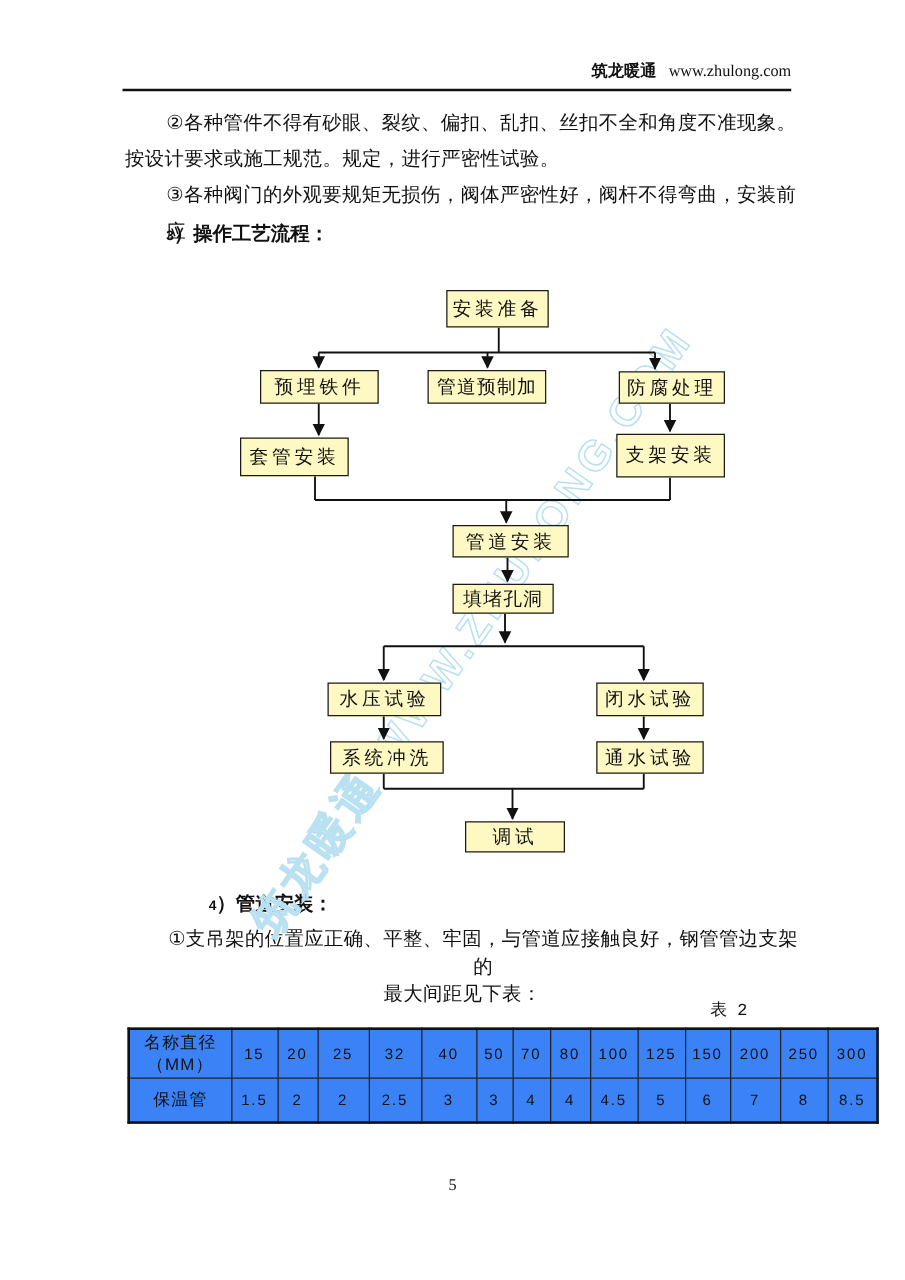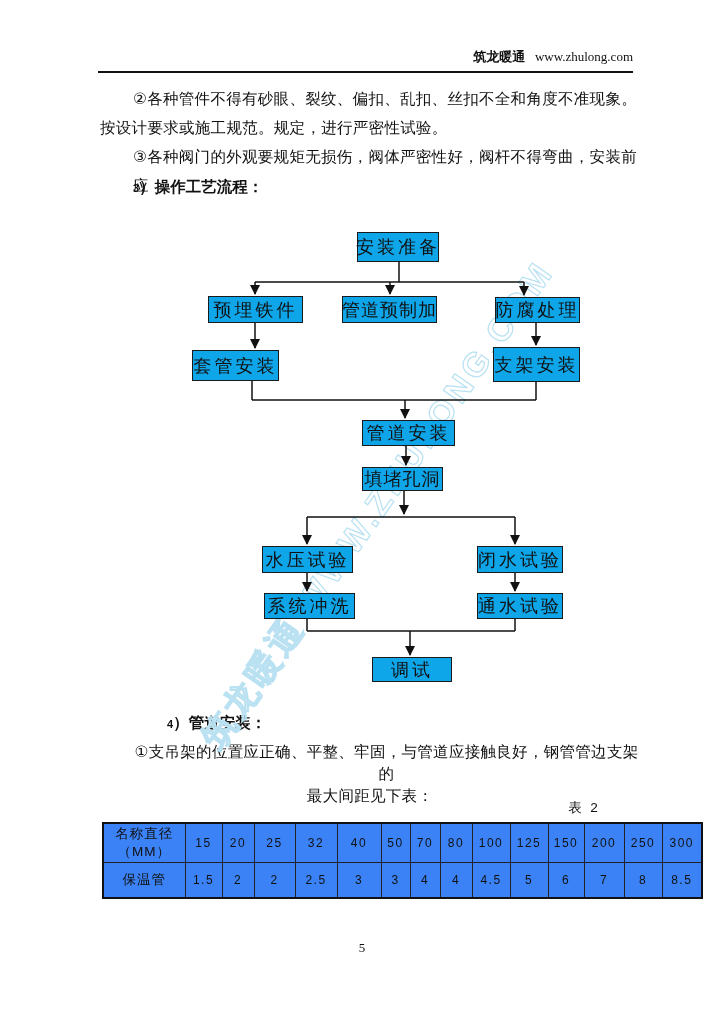--- a/index.html
+++ b/index.html
@@ -32,23 +32,23 @@
   
   .watermark {
     position:absolute; left:378px; top:505px; z-index:1; white-space:nowrap;
     transform:translate(-50%,-50%) rotate(-55deg);
     font-size:34px; font-weight:bold; letter-spacing:4px;
     color:transparent; -webkit-text-stroke:1.2px #b9e1f1;
   }
   
   .connectors { position:absolute; left:0; top:0; z-index:2; pointer-events:none; }
   .fbox {
-    position:absolute; z-index:3; background:#0ea5e9; border:1.5px solid #1a1a1a;
+    position:absolute; z-index:3; background:#fef9c3; border:1.5px solid #1a1a1a;
     display:flex; align-items:center; justify-content:center;
-    font-size:18px; letter-spacing:3px; white-space:nowrap;font-family:Liberation Mono, monospace;
+    font-size:15px; letter-spacing:3px; white-space:nowrap;font-family:Liberation Mono, monospace;
   }
   
   .tbl-caption { position:absolute; top:799px; left:90px; width:508px; z-index:2;
                  text-align:right; font-size:13.5px;font-family:Liberation Mono, monospace; }
   table.spec { position:absolute; top:822px; left:102px; width:542px; z-index:2;
                border-collapse:collapse; table-layout:fixed; background:#3b82f6;
                border:2px solid #111;padding-left:32px; }
   table.spec td, table.spec th {
     border:1px solid #222; text-align:center; vertical-align:middle;
     font-weight:normal; padding:0;

